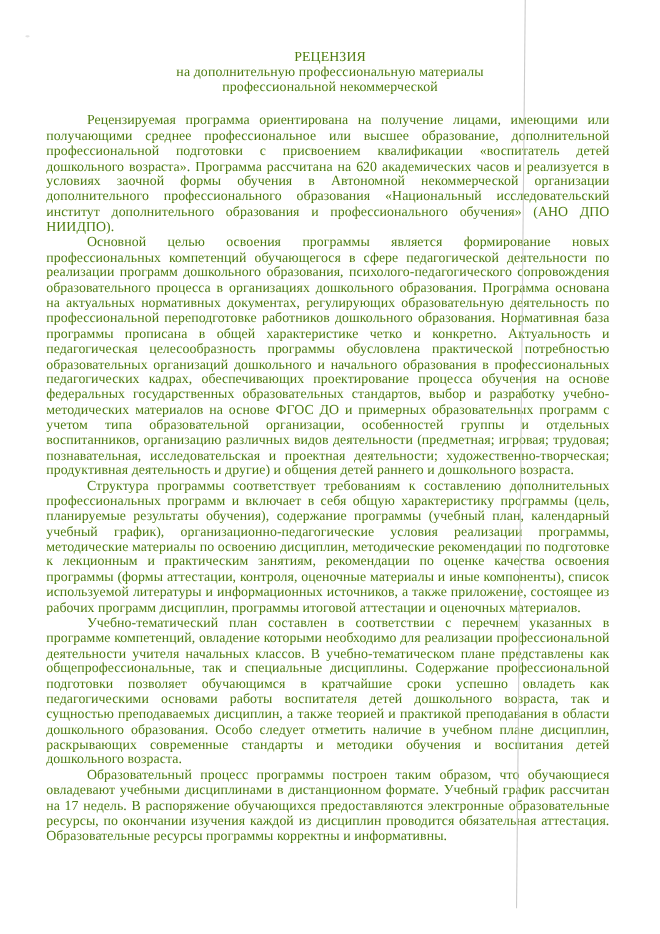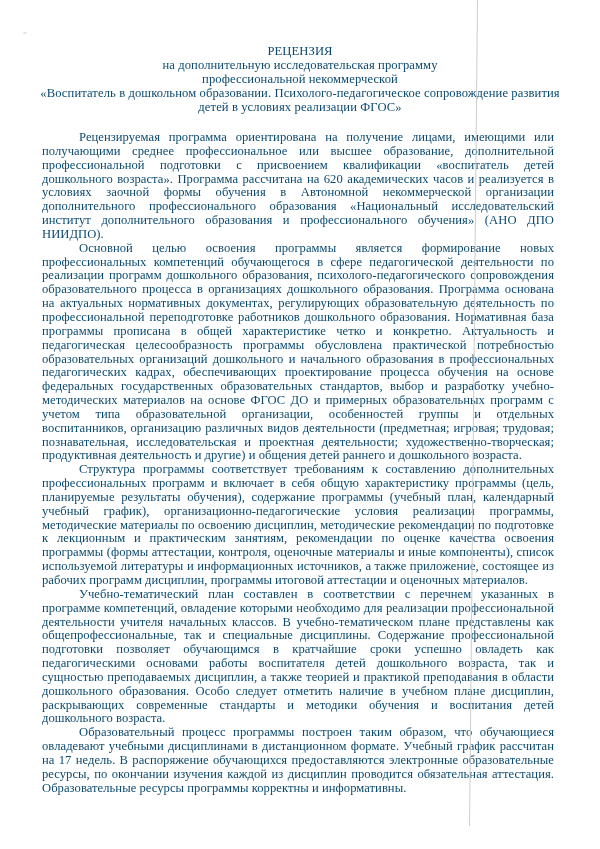--- a/index.html
+++ b/index.html
@@ -7,21 +7,21 @@
     padding: 0;
     background: #ffffff;
   }
   .page {
     position: relative;
     width: 600px;
     height: 826px;
     background: #ffffff;
     overflow: hidden;
     font-family: "Liberation Serif", "DejaVu Serif", serif;
-    color: #0c4a6e;
+    color: #4d7c0f;
   }
   
   .fold-line {
     position: absolute;
     left: 477px;
     top: 0;
     width: 1px;
     height: 831px;
     background: #cccccc;
     transform-origin: top center;
@@ -63,23 +63,22 @@
 <body>
 
 <div class="page">
 
   <div class="fold-line"></div>
   <div class="speck speck-a"></div>
   <div class="speck speck-b"></div>
 
   <div class="title-block">
     <p class="title-line">РЕЦЕНЗИЯ</p>
-    <p class="title-line">на дополнительную исследовательская программу</p>
+    <p class="title-line">на дополнительную профессиональную материалы</p>
     <p class="title-line">профессиональной некоммерческой</p>
-    <p class="title-line">«Воспитатель в дошкольном образовании. Психолого-педагогическое сопровождение развития детей в условиях реализации ФГОС»</p>
   </div>
 
   <div class="body-text">
     <p>Рецензируемая программа ориентирована на получение лицами, имеющими или получающими среднее профессиональное или высшее образование, дополнительной профессиональной подготовки с присвоением квалификации «воспитатель детей дошкольного возраста». Программа рассчитана на 620 академических часов и реализуется в условиях заочной формы обучения в Автономной некоммерческой организации дополнительного профессионального образования «Национальный исследовательский институт дополнительного образования и профессионального обучения» (АНО ДПО НИИДПО).</p>
     <p>Основной целью освоения программы является формирование новых профессиональных компетенций обучающегося в сфере педагогической деятельности по реализации программ дошкольного образования, психолого-педагогического сопровождения образовательного процесса в организациях дошкольного образования. Программа основана на актуальных нормативных документах, регулирующих образовательную деятельность по профессиональной переподготовке работников дошкольного образования. Нормативная база программы прописана в общей характеристике четко и конкретно. Актуальность и педагогическая целесообразность программы обусловлена практической потребностью образовательных организаций дошкольного и начального образования в профессиональных педагогических кадрах, обеспечивающих проектирование процесса обучения на основе федеральных государственных образовательных стандартов, выбор и разработку учебно-методических материалов на основе ФГОС ДО и примерных образовательных программ с учетом типа образовательной организации, особенностей группы и отдельных воспитанников, организацию различных видов деятельности (предметная; игровая; трудовая; познавательная, исследовательская и проектная деятельности; художественно-творческая; продуктивная деятельность и другие) и общения детей раннего и дошкольного возраста.</p>
     <p>Структура программы соответствует требованиям к составлению дополнительных профессиональных программ и включает в себя общую характеристику программы (цель, планируемые результаты обучения), содержание программы (учебный план, календарный учебный график), организационно-педагогические условия реализации программы, методические материалы по освоению дисциплин, методические рекомендации по подготовке к лекционным и практическим занятиям, рекомендации по оценке качества освоения программы (формы аттестации, контроля, оценочные материалы и иные компоненты), список используемой литературы и информационных источников, а также приложение, состоящее из рабочих программ дисциплин, программы итоговой аттестации и оценочных материалов.</p>
     <p>Учебно-тематический план составлен в соответствии с перечнем указанных в программе компетенций, овладение которыми необходимо для реализации профессиональной деятельности учителя начальных классов. В учебно-тематическом плане представлены как общепрофессиональные, так и специальные дисциплины. Содержание профессиональной подготовки позволяет обучающимся в кратчайшие сроки успешно овладеть как педагогическими основами работы воспитателя детей дошкольного возраста, так и сущностью преподаваемых дисциплин, а также теорией и практикой преподавания в области дошкольного образования. Особо следует отметить наличие в учебном плане дисциплин, раскрывающих современные стандарты и методики обучения и воспитания детей дошкольного возраста.</p>
     <p>Образовательный процесс программы построен таким образом, что обучающиеся овладевают учебными дисциплинами в дистанционном формате. Учебный график рассчитан на 17 недель. В распоряжение обучающихся предоставляются электронные образовательные ресурсы, по окончании изучения каждой из дисциплин проводится обязательная аттестация. Образовательные ресурсы программы корректны и информативны.</p>
   </div>
 

